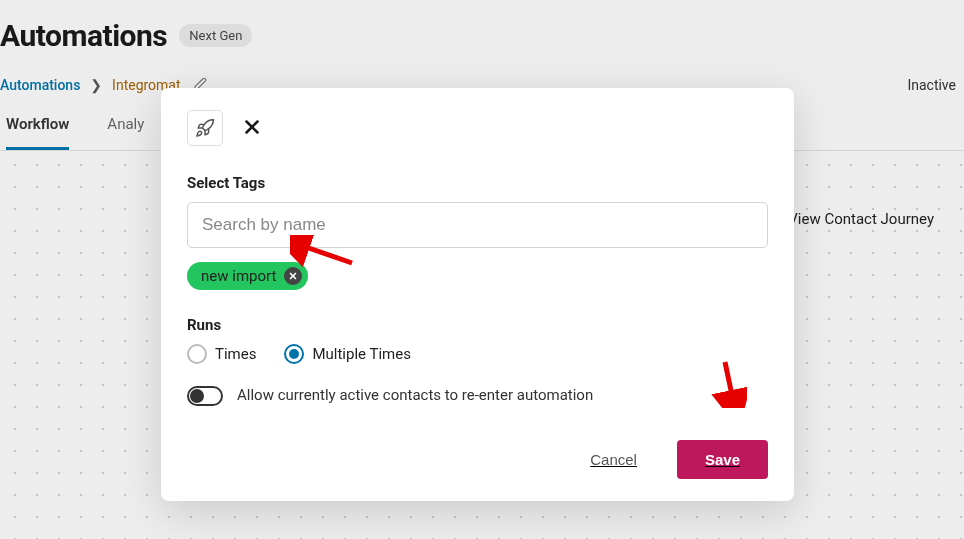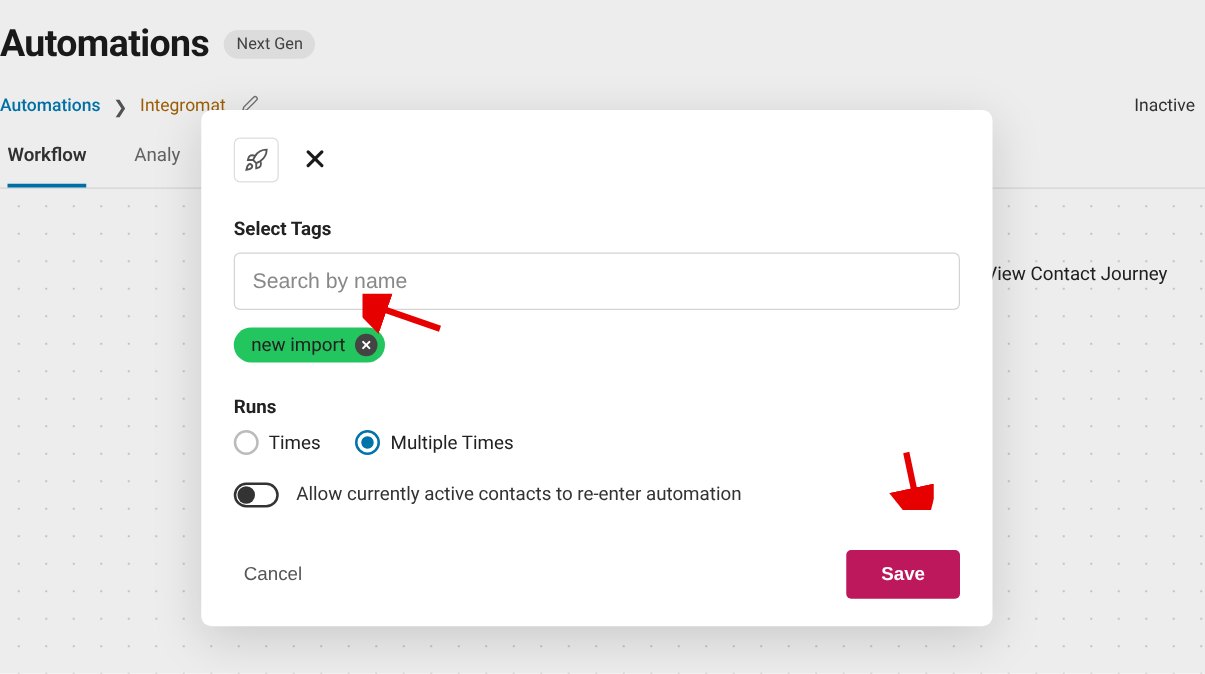--- a/index.html
+++ b/index.html
@@ -227,23 +227,24 @@
       position: absolute;
       left: 1px;
       top: 1px;
       width: 14px;
       height: 14px;
       background: #333;
       border-radius: 50%;
     }
     .modal-foot {
       display: flex;
-      justify-content: space-between;
-      gap: 12px;
-      align-items: center;
+      justify-content: flex-end;
+      gap: 32px;
+      align-items: center;
+      text-decoration: underline;
     }
     .btn-cancel {
       background: none;
       border: none;
       color: #555;
       font-size: 15px;
       font-weight: 500;
       cursor: pointer;
       padding: 10px 8px;
     }

